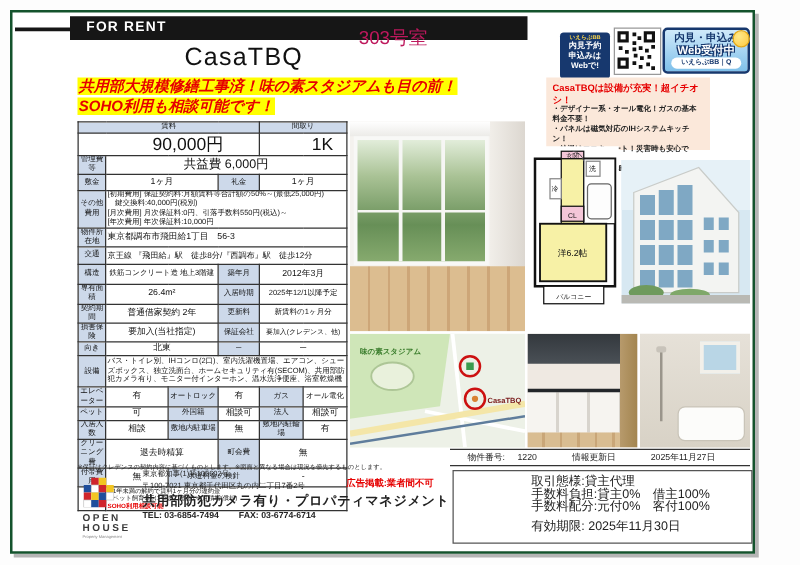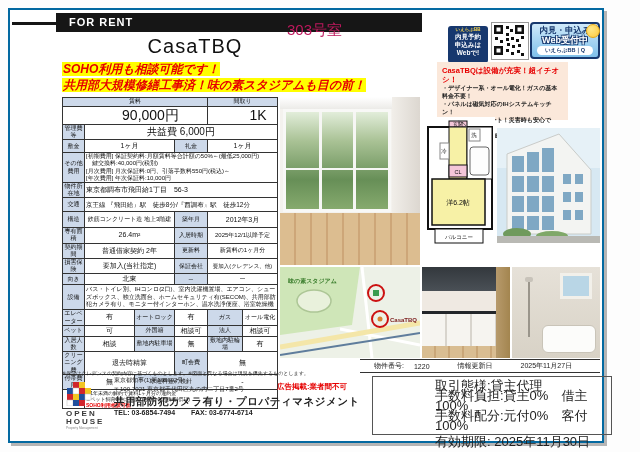--- a/index.html
+++ b/index.html
@@ -1,18 +1,18 @@
 <!DOCTYPE html>
 <html><head>
 <meta charset="utf-8">
 <style>
   html,body{margin:0;padding:0;}
   body{width:640px;height:452px;background:#fdfdfd;font-family:"Liberation Sans","DejaVu Sans",sans-serif;position:relative;overflow:hidden;}
   .abs{position:absolute;}
-  .sheet{position:absolute;left:8px;top:8px;width:592px;height:431px;background:#fff;border:2px solid #0369a1;box-shadow:3px 3px 0 rgba(110,110,110,.5);}
+  .sheet{position:absolute;left:8px;top:8px;width:592px;height:431px;background:#fff;border:2px solid #14532d;box-shadow:3px 3px 0 rgba(110,110,110,.5);}
 
   
   .forrent-dash{left:2px;top:12px;width:44px;height:3px;background:#161616;}
   .forrent-bar{left:46px;top:3px;width:366px;height:19px;background:#161616;color:#fff;font-weight:bold;font-size:11px;letter-spacing:1px;line-height:19px;padding-left:13px;box-sizing:border-box;}
   .bldg-title{left:100px;top:25px;width:170px;text-align:center;font-size:20px;color:#111;letter-spacing:1px;}
   .room-no{left:277px;top:11px;font-size:15px;color:#be185d;}
   .catch{left:52px;top:51px;width:370px;font-size:12px;line-height:16px;font-weight:bold;font-style:italic;color:#e60000;}
   .catch span{background:#ffff00;padding:0 1px;}
 
   
@@ -75,21 +75,21 @@
   .b-window{position:absolute;right:8px;top:6px;width:26px;height:20px;background:#b9d6e6;border:3px solid #f2f0ea;}
   .b-tub{position:absolute;right:4px;bottom:5px;width:52px;height:26px;background:#fcfcfa;border-radius:6px;border:1px solid #c9c4b8;}
   .b-shower{position:absolute;left:16px;top:14px;width:2px;height:56px;background:#9a958b;}
   .b-shower::after{content:"";position:absolute;left:-3px;top:-4px;width:8px;height:5px;background:#c8c3ba;border-radius:2px;}
 
   .floorplan{left:415px;top:107px;width:70px;height:130px;background:#fff;}
   .building{left:487px;top:118px;width:103px;height:115px;}
 
   
   .meta-strip{left:350px;top:349px;width:240px;height:14px;border-top:1px solid #333;border-bottom:1px solid #333;display:flex;align-items:center;gap:10px;font-size:7px;color:#222;padding-left:14px;box-sizing:border-box;}
-  .deal-box{left:362px;top:366px;width:240px;height:59px;border:1px solid #555;box-sizing:border-box;font-size:13px;color:#222;padding:4px 0 0 62px;}
+  .deal-box{left:352px;top:366px;width:240px;height:59px;border:1px solid #555;box-sizing:border-box;font-size:10px;color:#222;padding:4px 0 0 62px;}
   .deal-box div{line-height:10px;}
   .deal-box .exp{margin-top:6px;}
 
   .logo{left:56px;top:372px;width:46px;text-align:left;}
   .logo .ln{font-size:8px;font-weight:bold;letter-spacing:2px;color:#3a3a3a;line-height:8px;}
   .logo .sub{font-size:3.2px;color:#888;line-height:5px;}
   .company{left:104px;top:366px;width:250px;color:#222;}
   .company .s{font-size:6px;line-height:9px;}
   .company .nm{font-size:10.5px;font-weight:bold;line-height:14px;letter-spacing:.5px;}
   .company .tf{font-size:7px;font-weight:bold;line-height:10px;}
@@ -99,22 +99,22 @@
 <body>
 
 <div class="sheet">
 
   <div class="abs forrent-dash"></div>
   <div class="abs forrent-bar">FOR RENT</div>
   <div class="abs bldg-title">CasaTBQ</div>
   <div class="abs room-no">303号室</div>
 
   <div class="abs catch">
+    <div><span>共用部大規模修繕工事済！味の素スタジアムも目の前！</span></div>
     <div><span>SOHO利用も相談可能です！</span></div>
-    <div><span>共用部大規模修繕工事済！味の素スタジアムも目の前！</span></div>
   </div>
 
   <div class="abs qr-badge">
     <div class="yel">いえらぶBB</div>
     <div class="wl">内見予約</div>
     <div class="wl">申込みは</div>
     <div class="wl">Webで!</div>
   </div>
   <div class="abs qr-code">
     <svg width="34" height="34" viewBox="0 0 34 34">

